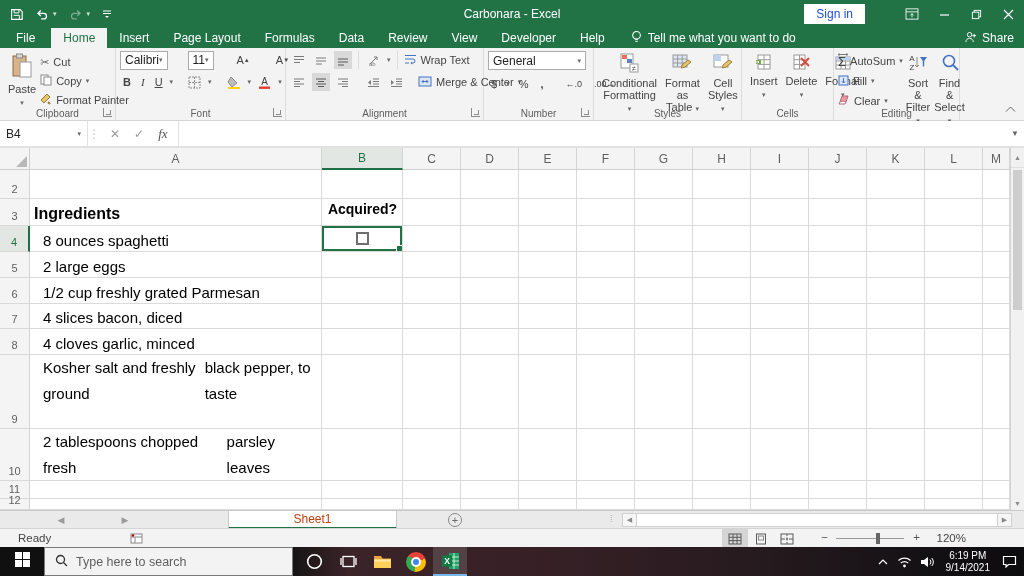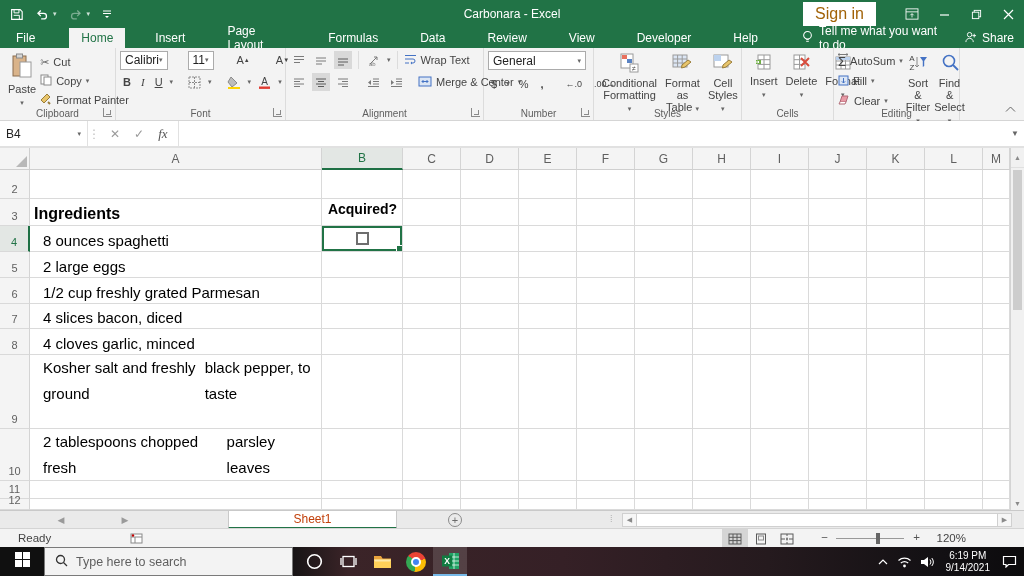--- a/index.html
+++ b/index.html
@@ -6,24 +6,24 @@
   body { font-family:"Liberation Sans", sans-serif; background:#888; }
   .screen { position:relative; width:1024px; height:576px; background:#fff; overflow:hidden; }
 
   
   .titlebar { position:absolute; top:0; left:0; width:1024px; height:28px; background:#217346; display:flex; align-items:center; color:#fff; }
   .qat { display:flex; align-items:center; gap:12px; margin-left:10px; }
   .qat svg { display:block; }
   .qat .drop { font-size:7px; color:#cfe3d8; margin-left:-8px; }
   .tb-title { position:absolute; left:0; right:0; text-align:center; font-size:12px; color:#fff; pointer-events:none; }
   .tb-right { margin-left:auto; display:flex; align-items:center; height:100%; }
-  .signin { background:#fff; color:#a16207; font-size:16px; padding:3px 12px; margin-right:20px; cursor:default; }
+  .signin { background:#fff; color:#1d4ed8; font-size:12px; padding:3px 12px; margin-right:31px; cursor:default; }
   .winbtn { width:32px; height:28px; display:flex; align-items:center; justify-content:center; }
   
-  .menubar { position:absolute; top:28px; left:0; width:1024px; height:20px; background:#217346; display:flex; align-items:stretch; color:#fff; font-size:12px;gap:18px; }
+  .menubar { position:absolute; top:28px; left:0; width:1024px; height:20px; background:#217346; display:flex; align-items:stretch; color:#fff; font-size:12px; }
   .mtab { padding:0 12px; display:flex; align-items:center; }
   .mtab.file { padding:0 16px; }
   .mtab.active { background:#f3f3f3; color:#217346; }
   .tellme { display:flex; align-items:center; gap:6px; margin-left:14px; }
   .share { margin-left:auto; margin-right:10px; display:flex; align-items:center; gap:5px; }
 
   
   .ribbon { position:absolute; top:48px; left:0; width:1024px; height:73px; background:#f3f3f3; border-bottom:1px solid #d5d5d5; display:flex; font-size:11px; color:#444; }
   .rgroup { position:relative; border-right:1px solid #dcdcdc; padding:3px 4px 15px 4px; height:100%; }
   .glabel { position:absolute; bottom:1px; left:0; right:0; text-align:center; font-size:10px; color:#5e5e5e; }

